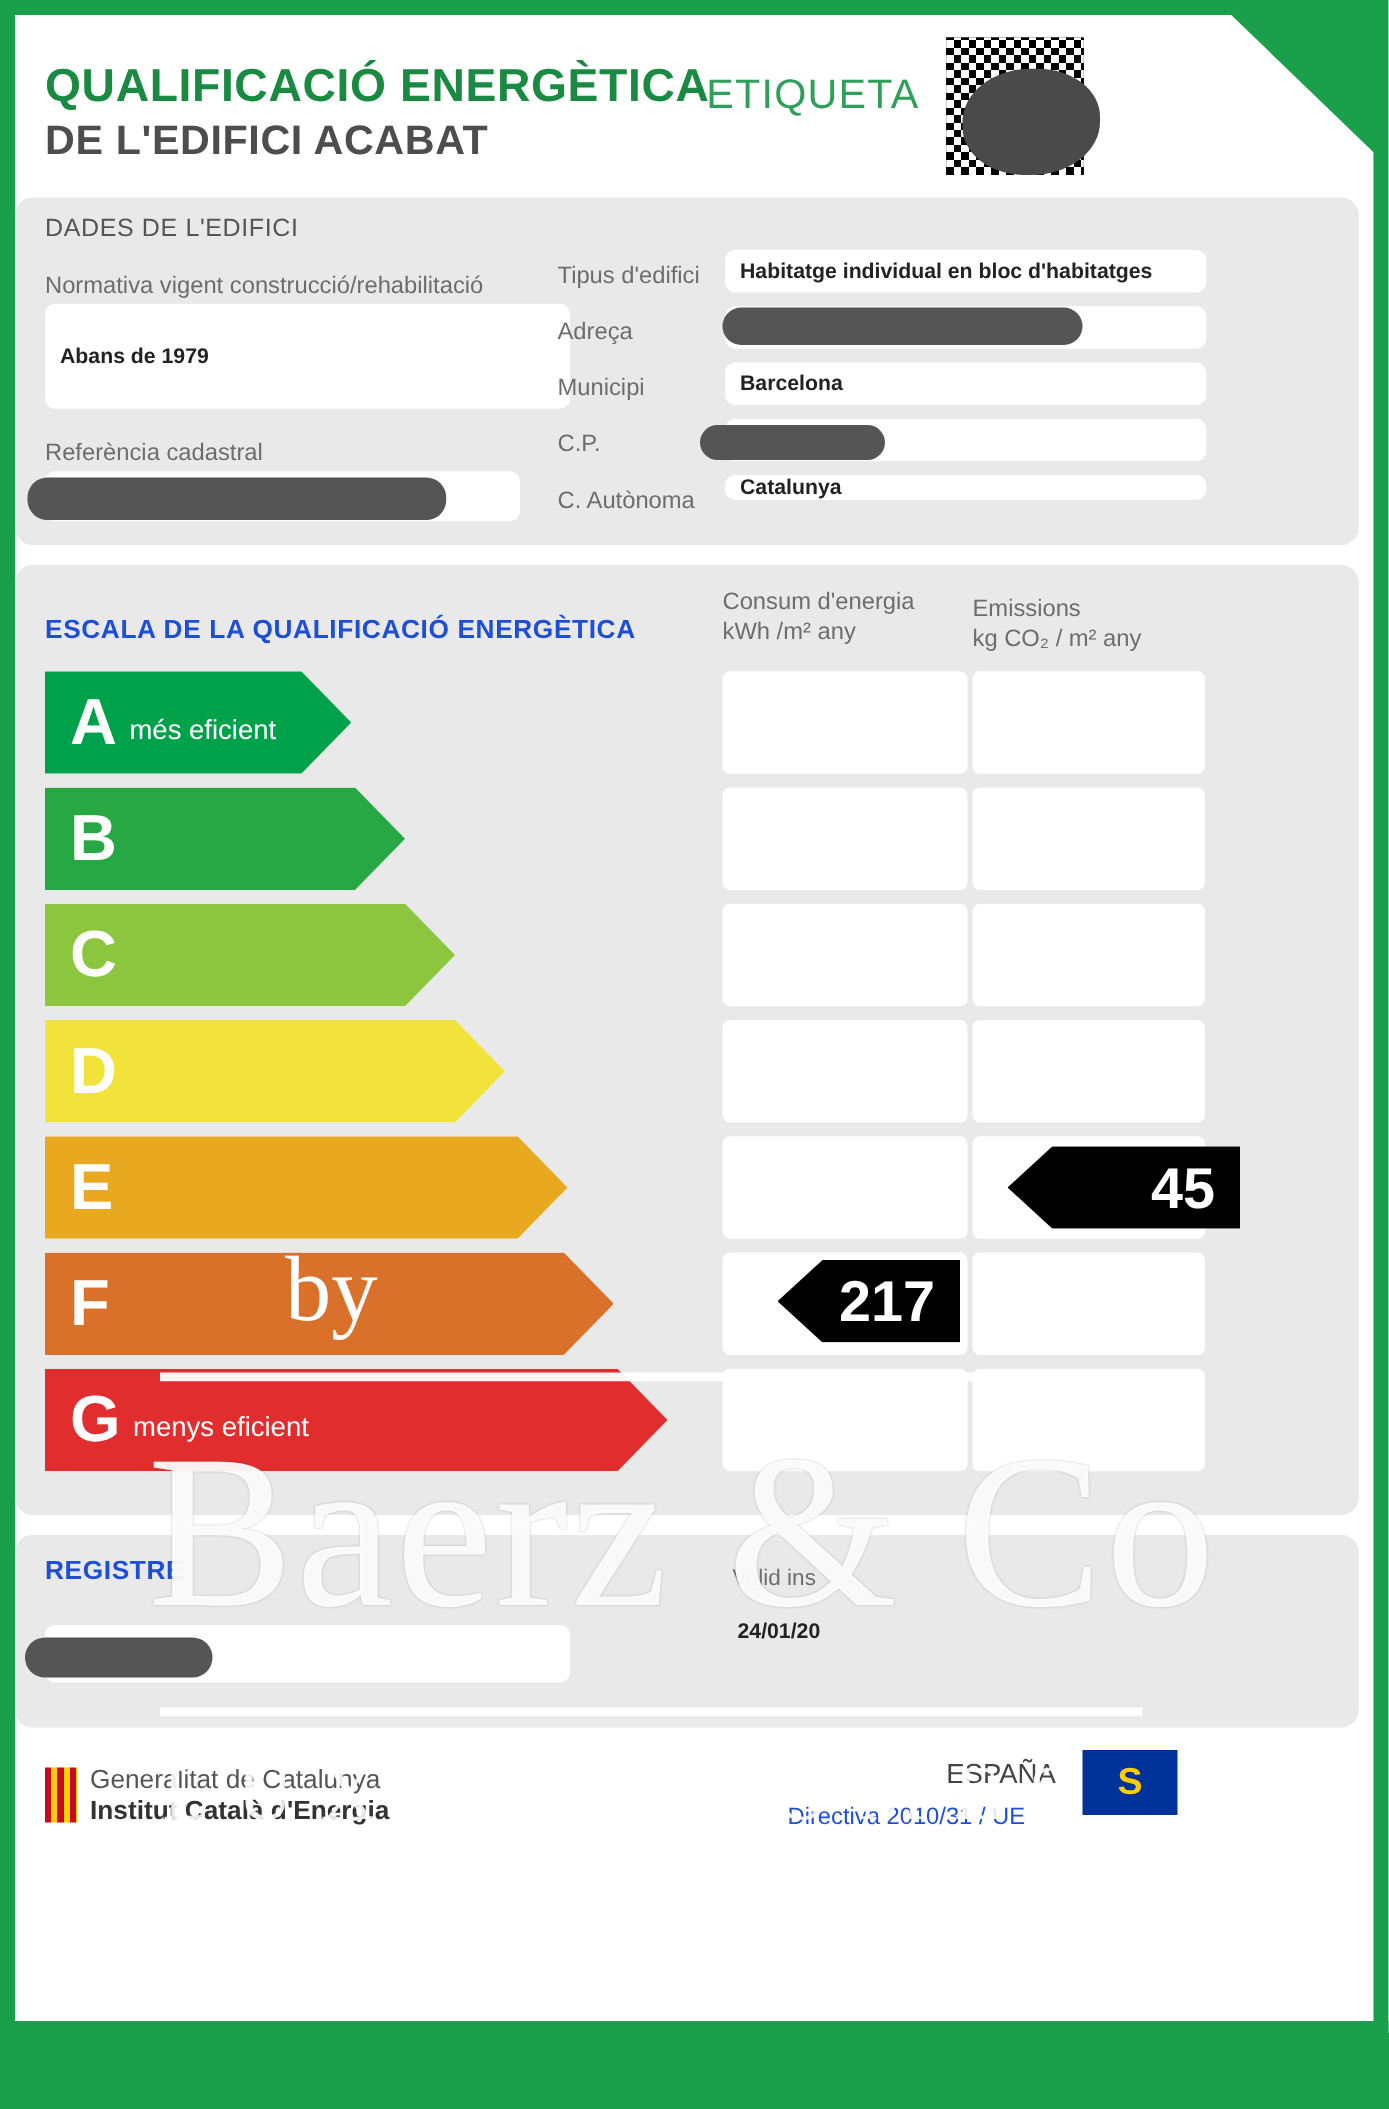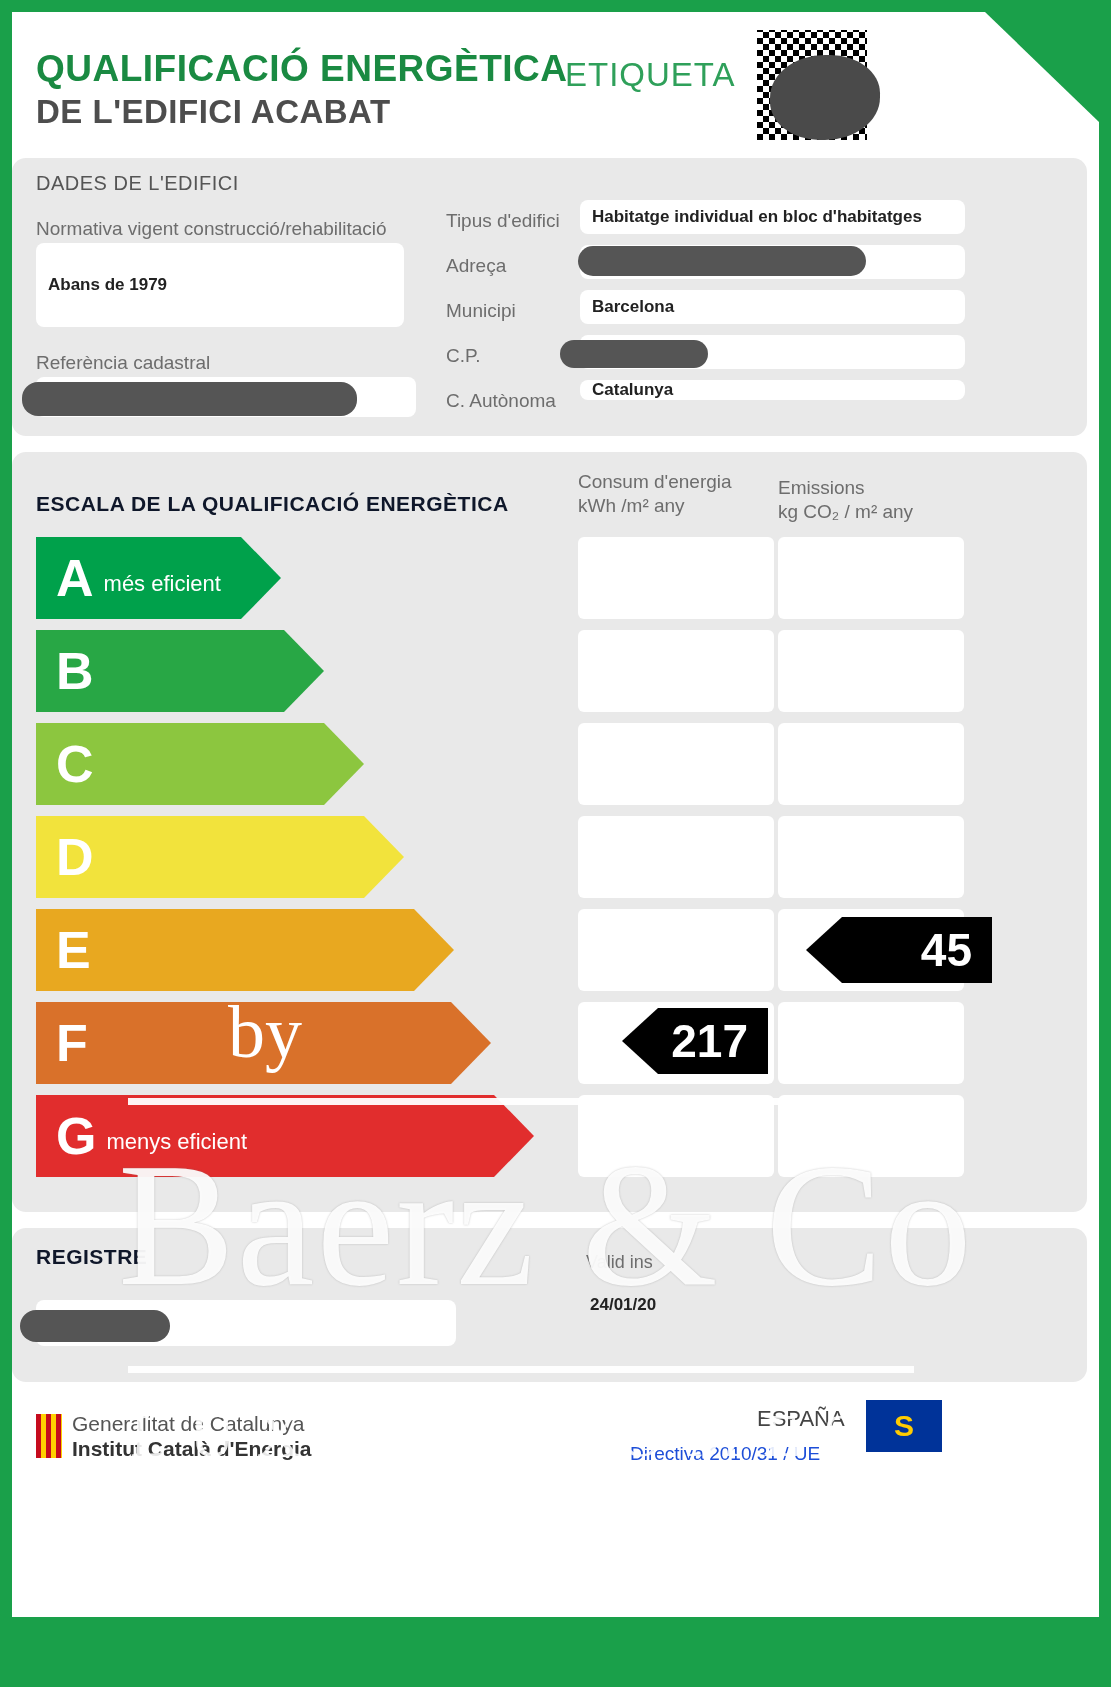--- a/index.html
+++ b/index.html
@@ -101,21 +101,21 @@
   .card-registre { left: 12px; top: 1228px; width: 1075px; height: 154px; }
 
   .section-title {
     position: absolute;
     font-size: 20px;
     color: #555;
     letter-spacing: 0.5px;
   }
   .section-title.bold {
     font-weight: bold;
-    color: #0f172a;
+    color: #1d4ed8;
   }
 
   .field-label {
     position: absolute;
     font-size: 19px;
     color: #6d6d6d;
   }
   .value-box {
     position: absolute;
     background: #ffffff;
@@ -259,21 +259,21 @@
       <div class="title-sub">DE L'EDIFICI ACABAT</div>
     </div>
     <div class="etiqueta">ETIQUETA</div>
     <div class="qr"></div>
     <div class="qr-blob"></div>
 
     <div class="card card-dades"></div>
     <div class="section-title" style="left:36px; top:172px;">DADES DE L'EDIFICI</div>
 
     <div class="field-label" style="left:36px; top:218px;">Normativa vigent construcció/rehabilitació</div>
-    <div class="value-box" style="left:36px; top:243px; width:368px; height:84px;">Abans de 1979</div>
+    <div class="value-box" style="left:36px; top:243px; width:420px; height:84px;">Abans de 1979</div>
 
     <div class="field-label" style="left:36px; top:352px;">Referència cadastral</div>
     <div class="value-box" style="left:36px; top:377px; width:380px; height:40px;"></div>
     <div class="redact" style="left:22px; top:382px; width:335px; height:34px;"></div>
 
     <div class="field-label" style="left:446px; top:210px;">Tipus d'edifici</div>
     <div class="value-box" style="left:580px; top:200px; width:385px; height:34px;">Habitatge individual en bloc d'habitatges</div>
 
     <div class="field-label" style="left:446px; top:255px;">Adreça</div>
     <div class="value-box" style="left:580px; top:245px; width:385px; height:34px;"></div>

